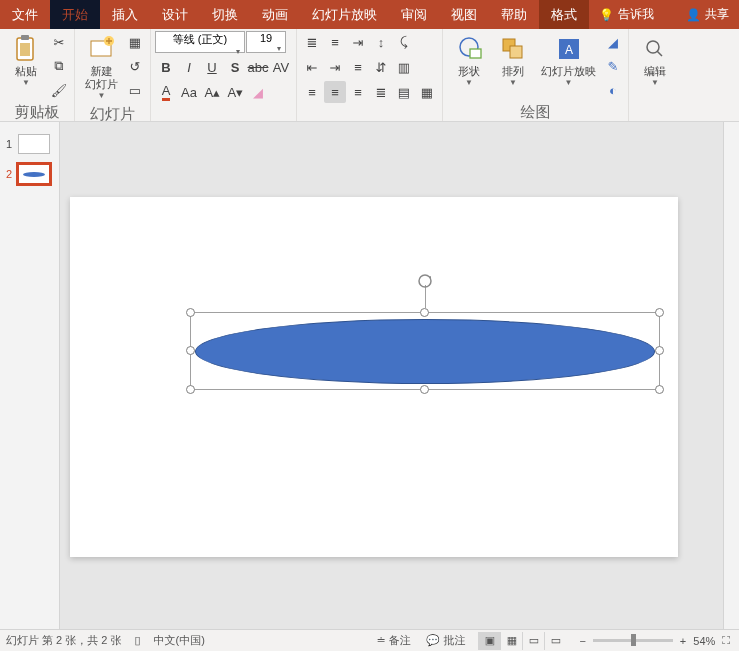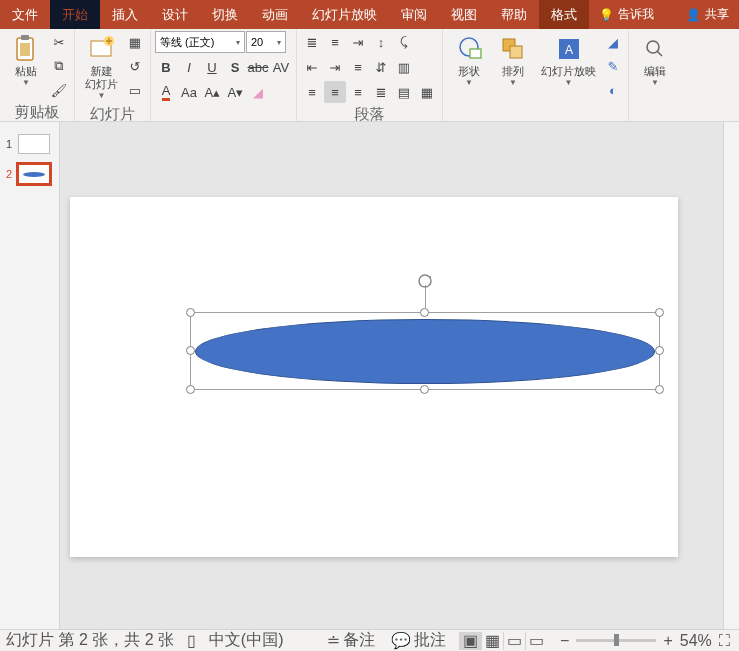--- a/index.html
+++ b/index.html
@@ -17,21 +17,21 @@
 .ribbon { background:#f3f2f1; border-bottom:1px solid #d6d6d6; display:flex; height:93px; }
 .group { display:flex; flex-direction:column; border-right:1px solid #e1dfdd; padding:2px 4px 0 4px; }
 .group .controls { flex:1; display:flex; align-items:flex-start; }
 .group .label { text-align:center; font-size:15px; color:#666; padding:2px 0; }
 .big-btn { display:flex; flex-direction:column; align-items:center; justify-content:flex-start; padding:2px 6px; text-align:center; font-size:11px; color:#444; cursor:pointer; line-height:1.2; }
 .big-btn .ico { width:32px; height:32px; display:flex; align-items:center; justify-content:center; }
 .drop { font-size:8px; color:#666; }
 .col { display:flex; flex-direction:column; gap:2px; justify-content:center; }
 .row { display:flex; gap:1px; align-items:center; }
 .sm-btn { width:22px; height:22px; display:flex; align-items:center; justify-content:center; cursor:pointer; color:#444; font-size:13px; border-radius:2px; }
-.sel,.numsel { height:22px; border:1px solid #ababab; background:#fff; display:flex; align-items:center; padding:0 4px; font-size:11px; cursor:pointer; }
+.sel,.numsel { height:22px; border:1px solid #ababab; background:#fff; display:flex; align-items:center; padding:0 4px; font-size:11px; cursor:pointer;flex-direction:column; }
 .sel { width:90px; } .numsel { width:40px; }
 .arrow-dn { margin-left:auto; font-size:8px; color:#666; }
 
 
 .body { flex:1; display:flex; background:#e6e6e6; position:relative; overflow:hidden; }
 .thumbs { width:60px; background:#f3f3f3; border-right:1px solid #d4d4d4; padding-top:10px; }
 .thumb-row { display:flex; align-items:center; gap:4px; padding:2px 4px 8px 6px; cursor:pointer;}
 .thumb-n { font-size:11px; color:#444; width:8px; }
 .thumb-n.active{ color:#d24726;}
 .thumb-prev { width:32px; height:20px; background:#fff; border:1px solid #bbb; position:relative;}
@@ -43,21 +43,21 @@
 .handle { position:absolute; width:9px; height:9px; background:#fff; border:1px solid #7f7f7f; border-radius:50%;}
 .h-nw{left:-5px;top:-5px}.h-n{left:50%;top:-5px;margin-left:-5px}.h-ne{right:-5px;top:-5px}
 .h-w{left:-5px;top:50%;margin-top:-5px}.h-e{right:-5px;top:50%;margin-top:-5px}
 .h-sw{left:-5px;bottom:-5px}.h-s{left:50%;bottom:-5px;margin-left:-5px}.h-se{right:-5px;bottom:-5px}
 .rot-line{position:absolute;left:50%;top:-28px;width:1px;height:23px;background:#a0a0a0;}
 .rot-handle{position:absolute;left:50%;top:-40px;margin-left:-8px;width:16px;height:16px;cursor:pointer;}
 .ellipse{position:absolute;left:125px;top:122px;width:460px;height:65px;background:#4472c4;border:1px solid #2f528f;border-radius:50%/50%;}
 .vscroll{width:16px;background:#f3f3f3;border-left:1px solid #d4d4d4;}
 
 
-.status { height:22px; background:#f3f2f1; border-top:1px solid #d4d4d4; display:flex; align-items:center; font-size:16px; color:#555; padding:0 6px; gap:10px;}
+.status { height:22px; background:#f3f2f1; border-top:1px solid #d4d4d4; display:flex; align-items:center; font-size:11px; color:#555; padding:0 6px; gap:10px;}
 .status .spacer{flex:1}
 .status-btn{display:flex;align-items:center;gap:3px;cursor:pointer;padding:0 3px;}
 .view-btns{display:flex;gap:0;}
 .view-btn{width:22px;height:18px;display:flex;align-items:center;justify-content:center;cursor:pointer;border-left:1px solid #d4d4d4;}
 .view-btn.active{background:#d4d4d4;}
 .zoom{display:flex;align-items:center;gap:4px;}
 .zoom-track{width:80px;height:3px;background:#c8c8c8;position:relative;}
 .zoom-knob{position:absolute;width:5px;height:12px;background:#888;top:-5px;left:38px;}
 </style>
 </head>
@@ -147,21 +147,21 @@
 
   <div class="group">
     <div class="controls">
       <div class="col" style="gap:3px">
         <div class="row">
           <div class="sel">
               <span>等线 (正文)</span>
               <span class="arrow-dn">▾</span>
             </div>
           <div class="numsel">
-              <span>20</span>
+              <span>19</span>
               <span class="arrow-dn">▾</span>
             </div>
         </div>
         <div class="row">
           <div class="sm-btn">
               <b>B</b>
             </div>
           <div class="sm-btn">
               <i>I</i>
             </div>
@@ -251,21 +251,20 @@
             </div>
           <div class="sm-btn">
               <span>▤</span>
             </div>
           <div class="sm-btn">
               <span>▦</span>
             </div>
         </div>
       </div>
     </div>
-    <div class="label">段落</div>
   </div>
 
   <div class="group">
     <div class="controls">
       <div class="big-btn">
         <div class="ico">
             <svg width="28" height="28">
               <circle cx="14" cy="12" r="9" fill="none" stroke="#4472c4" stroke-width="1.5"></circle>
               <rect x="15" y="14" width="11" height="9" fill="#fff" stroke="#70ad47" stroke-width="1.3"></rect>
             </svg>
@@ -298,20 +297,21 @@
             <span style="color:#4472c4">◢</span>
           </div>
         <div class="sm-btn">
             <span style="color:#4472c4">✎</span>
           </div>
         <div class="sm-btn">
             <span style="color:#4472c4">◐</span>
           </div>
       </div>
     </div>
+    <div class="label">绘图</div>
   </div>
 
   <div class="group" style="border-right:none">
     <div class="controls">
       <div class="big-btn">
         <div class="ico">
             <svg width="22" height="22">
               <circle cx="9" cy="9" r="6" fill="none" stroke="#666" stroke-width="1.5"></circle>
               <path d="M13 13l5 5" stroke="#666" stroke-width="1.5"></path>
             </svg>

